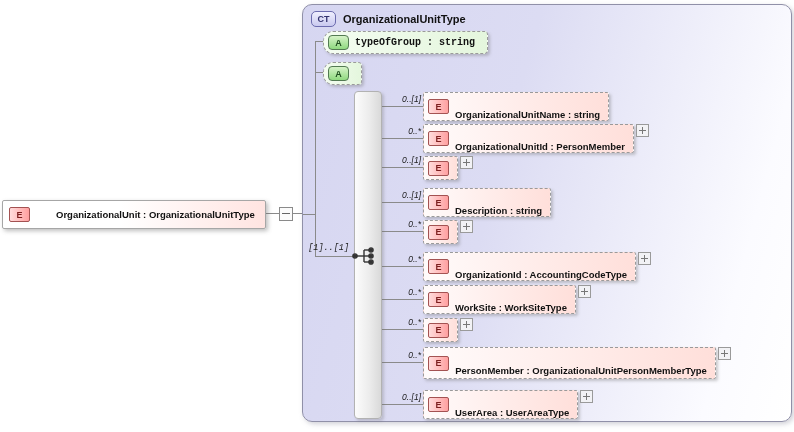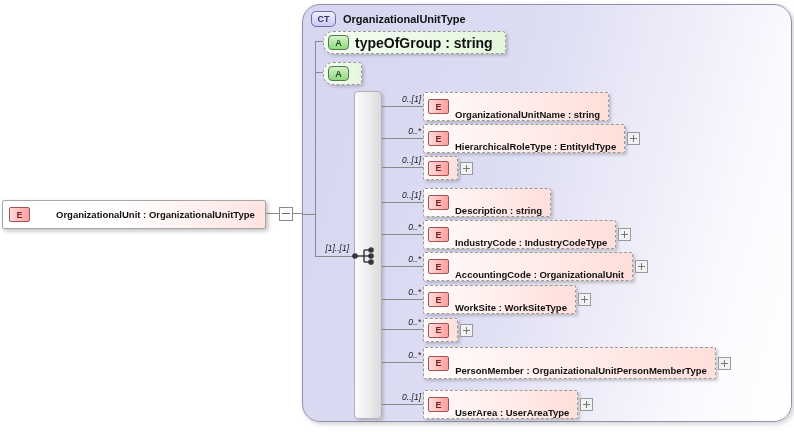--- a/index.html
+++ b/index.html
@@ -16,51 +16,51 @@
     border:1px solid #a6a6a6;border-radius:2px;
     background:linear-gradient(to right,#ffffff 45%,#ffe4e1);
     box-shadow:2px 2px 4px rgba(110,110,110,.45);}
   .root-label{font-weight:bold;font-size:9.5px;color:#111;white-space:nowrap;margin-left:20px;}
   .handle{position:absolute;left:279px;top:207px;width:12px;height:12px;z-index:4;
     border:1px solid #8a8a8a;background:#fbfbfb;}
   .handle::before{content:"";position:absolute;left:2px;right:2px;top:5px;height:1px;background:#666;}
 
   
   .ct{position:absolute;left:302px;top:4px;width:488px;height:416px;
-    border:1px solid #9090a8;border-radius:18px;
+    border:1px solid #9090a8;border-radius:10px;
     background:linear-gradient(105deg,#d6d6f1 0%,#dcdcf3 40%,#fbfbff 85%,#ffffff 100%);
     box-shadow:2px 2px 5px rgba(120,120,140,.35);}
   .ct-header{position:absolute;left:8px;top:6px;display:flex;align-items:center;gap:7px;}
   .badge-ct{width:23px;height:14px;flex:none;display:flex;align-items:center;justify-content:center;
     border:1px solid #6b6bae;border-radius:5px;color:#32326e;font-size:9px;font-weight:bold;
     background:linear-gradient(#efeffe,#c9c9ef);}
   .ct-title{font-weight:bold;font-size:11px;color:#111;white-space:nowrap;text-align:right;}
 
   
   .attr-box{position:absolute;left:20px;height:21px;z-index:2;
     display:inline-flex;align-items:center;gap:6px;padding:0 12px 0 4px;
     border:1px dashed #9a9a9a;border-radius:10px 4px 4px 10px;
     background:linear-gradient(to right,#f4fdf1,#e4f6dd);
     box-shadow:2px 2px 3px rgba(110,110,110,.35);}
   .badge-a{width:19px;height:13px;flex:none;display:flex;align-items:center;justify-content:center;
     border:1px solid #527a52;border-radius:4px;color:#1e4d1e;font-size:9px;font-weight:bold;
     background:linear-gradient(#d6f3c8,#8fd97f);}
-  .attr-label{font-weight:bold;font-size:14px;color:#111;white-space:nowrap;}
+  .attr-label{font-weight:bold;font-size:10px;color:#111;white-space:nowrap;font-family:Liberation Mono, monospace;}
 
   
   .bar{position:absolute;left:51px;top:86px;width:26px;height:326px;z-index:1;
     border:1px solid #b2b2b2;border-radius:4px;
     background:linear-gradient(to right,#fcfcfc,#ececec 55%,#d9d9d9);
     box-shadow:2px 2px 3px rgba(110,110,110,.3);}
   .seq-icon{position:absolute;left:48px;top:242px;z-index:2;}
   .seq-label{position:absolute;left:0;top:238px;width:46px;text-align:right;
-    font-style:italic;font-size:8.5px;color:#1a1a1a;white-space:nowrap;}
-
-  
-  .row{position:absolute;left:79px;display:flex;align-items:center;}
+    font-style:italic;font-size:8.5px;color:#1a1a1a;white-space:nowrap;font-family:Liberation Mono, monospace;}
+
+  
+  .row{position:absolute;left:79px;display:flex;align-items:flex-start;}
   .connector{position:relative;width:41px;align-self:stretch;flex:none;}
   .connector .line{position:absolute;left:0;right:0;top:calc(50% - 1px);height:1px;background:#8a8a8a;}
   .card-label{position:absolute;right:2px;top:calc(50% - 13px);
     font-style:italic;font-size:8.5px;color:#1a1a1a;white-space:nowrap;}
   .el-box{display:flex;align-items:center;gap:6px;padding:0 8px 0 4px;min-height:22px;
     border:1px dashed #9a9a9a;border-radius:2px;
     background:linear-gradient(to right,#fffbfb 0%,#ffdfda 100%);
     box-shadow:2px 2px 3px rgba(110,110,110,.35);}
   .badge-e{width:19px;height:13px;flex:none;display:flex;align-items:center;justify-content:center;
     border:1px solid #a35252;border-radius:2px;color:#7c1f1f;font-size:9px;font-weight:bold;
@@ -136,21 +136,21 @@
     </div>
 
   </div>
         <div class="row" style="top: 119px;">
     <div class="connector">
       <div class="line"></div>
       <span class="card-label">0..*</span>
     </div>
     <div class="el-box">
       <span class="badge-e">E</span>
-      <span class="el-label">HierarchicalRoleType : EntityIdType</span>
+      <span class="el-label">OrganizationalUnitId : PersonMember</span>
     </div>
     <span class="plus"></span>
   </div>
         <div class="row" style="top: 151px;">
     <div class="connector">
       <div class="line"></div>
       <span class="card-label">0..[1]</span>
     </div>
     <div class="el-box">
       <span class="badge-e">E</span>
@@ -168,32 +168,31 @@
     </div>
 
   </div>
         <div class="row" style="top: 215px;">
     <div class="connector">
       <div class="line"></div>
       <span class="card-label">0..*</span>
     </div>
     <div class="el-box">
       <span class="badge-e">E</span>
-      <span class="el-label">IndustryCode : IndustryCodeType</span>
     </div>
     <span class="plus"></span>
   </div>
         <div class="row" style="top: 247px;">
     <div class="connector">
       <div class="line"></div>
       <span class="card-label">0..*</span>
     </div>
     <div class="el-box">
       <span class="badge-e">E</span>
-      <span class="el-label">AccountingCode : OrganizationalUnit</span>
+      <span class="el-label">OrganizationId : AccountingCodeType</span>
     </div>
     <span class="plus"></span>
   </div>
         <div class="row" style="top: 280px;">
     <div class="connector">
       <div class="line"></div>
       <span class="card-label">0..*</span>
     </div>
     <div class="el-box">
       <span class="badge-e">E</span>

